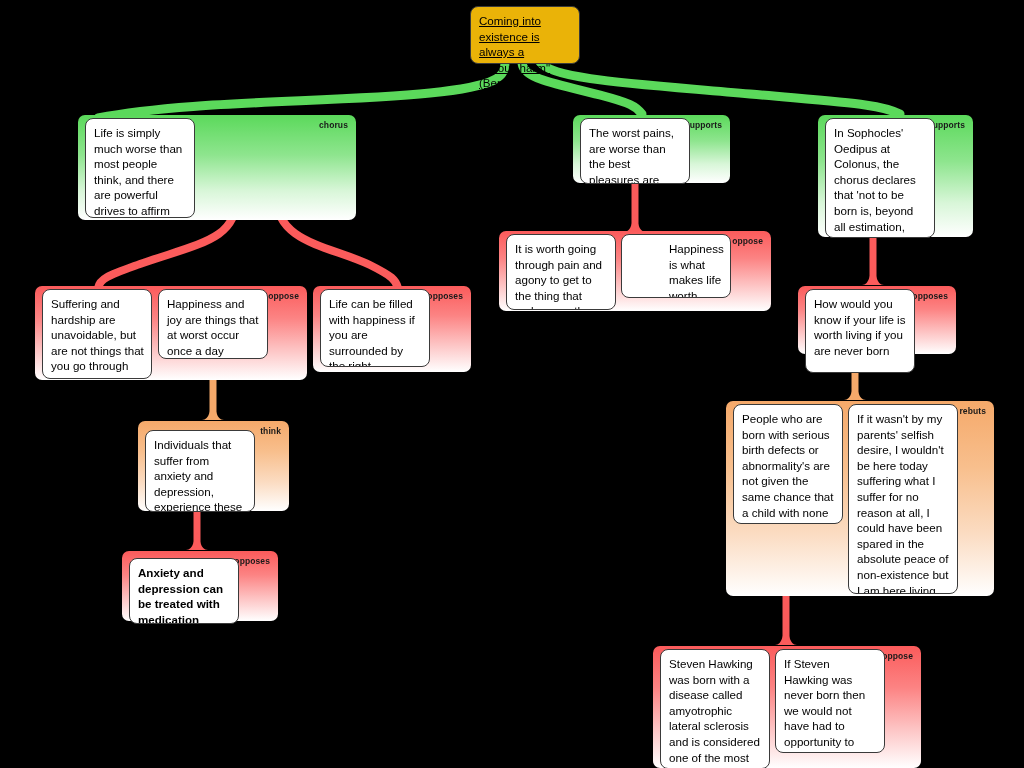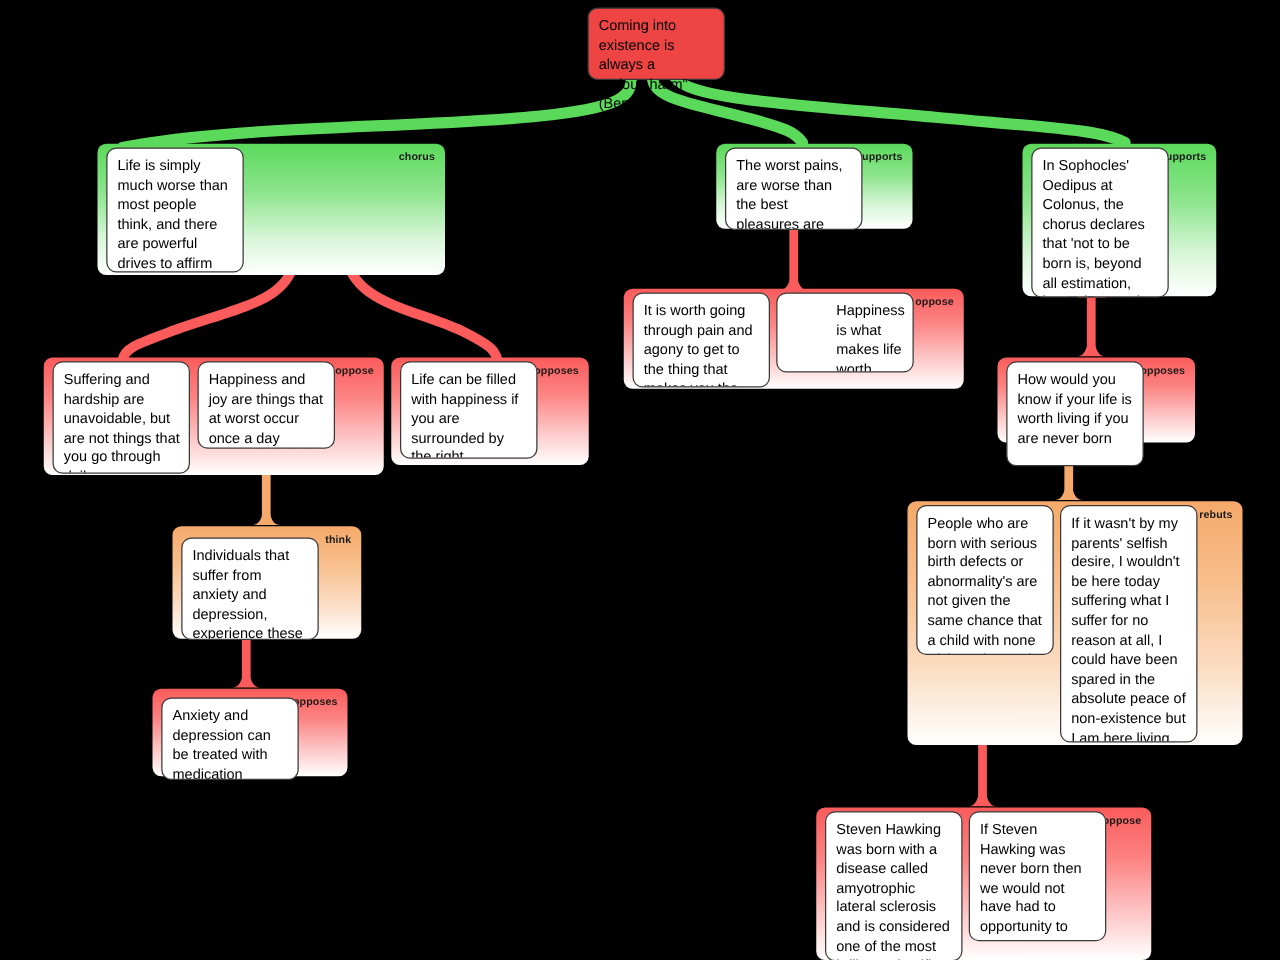--- a/index.html
+++ b/index.html
@@ -50,29 +50,30 @@
     border-radius: 8px;
     box-sizing: border-box;
     padding: 6px 7px 5px 8px;
     font-size: 11.6px;
     line-height: 15.6px;
     color: #000000;
     overflow: hidden;
   }
   .root-card {
     position: absolute;
-    background: #ef4444;
+    background: #eab308;
     border: 1.4px solid #3a3a3a;
     border-radius: 8px;
     box-sizing: border-box;
     padding: 6px 20px 5px 8px;
     font-size: 11.6px;
     line-height: 15.6px;
     color: #000000;
     z-index: 5;
+    text-decoration: underline;
   }
 </style>
 </head>
 <body>
 
 <div id="canvas">
 
   <svg id="edges" viewBox="0 0 1024 768">
 
     <path d="M505,62 C505,76 500,86 430,93 C330,103 190,100 98,118" fill="none" stroke="#5bd95b" stroke-width="9" stroke-linecap="round"></path>
@@ -172,21 +173,21 @@
   <div class="group orange" style="left:138px; top:421px; width:151px; height:90px;">
     <span class="group-label">think</span>
   </div>
   <div class="card" style="left:145px; top:430px; width:110px; height:82px;">
     <span>Individuals that suffer from anxiety and depression, experience these emotions rarely</span>
   </div>
 
   <div class="group red" style="left:122px; top:551px; width:156px; height:70px;">
     <span class="group-label">opposes</span>
   </div>
-  <div class="card" style="left:129px; top:558px; width:110px; height:66px;">
+  <div class="card" style="left:129px; top:558px; width:110px; height:66px;font-weight:bold;">
     <span>Anxiety and depression can be treated with medication</span>
   </div>
 
   <div class="group orange" style="left:726px; top:401px; width:268px; height:195px;">
     <span class="group-label">rebuts</span>
   </div>
   <div class="card" style="left:733px; top:404px; width:110px; height:120px;">
     <span>People who are born with serious birth defects or abnormality's are not given the same chance that a child with none of these issues is given</span>
   </div>
   <div class="card" style="left:848px; top:404px; width:110px; height:190px;">

